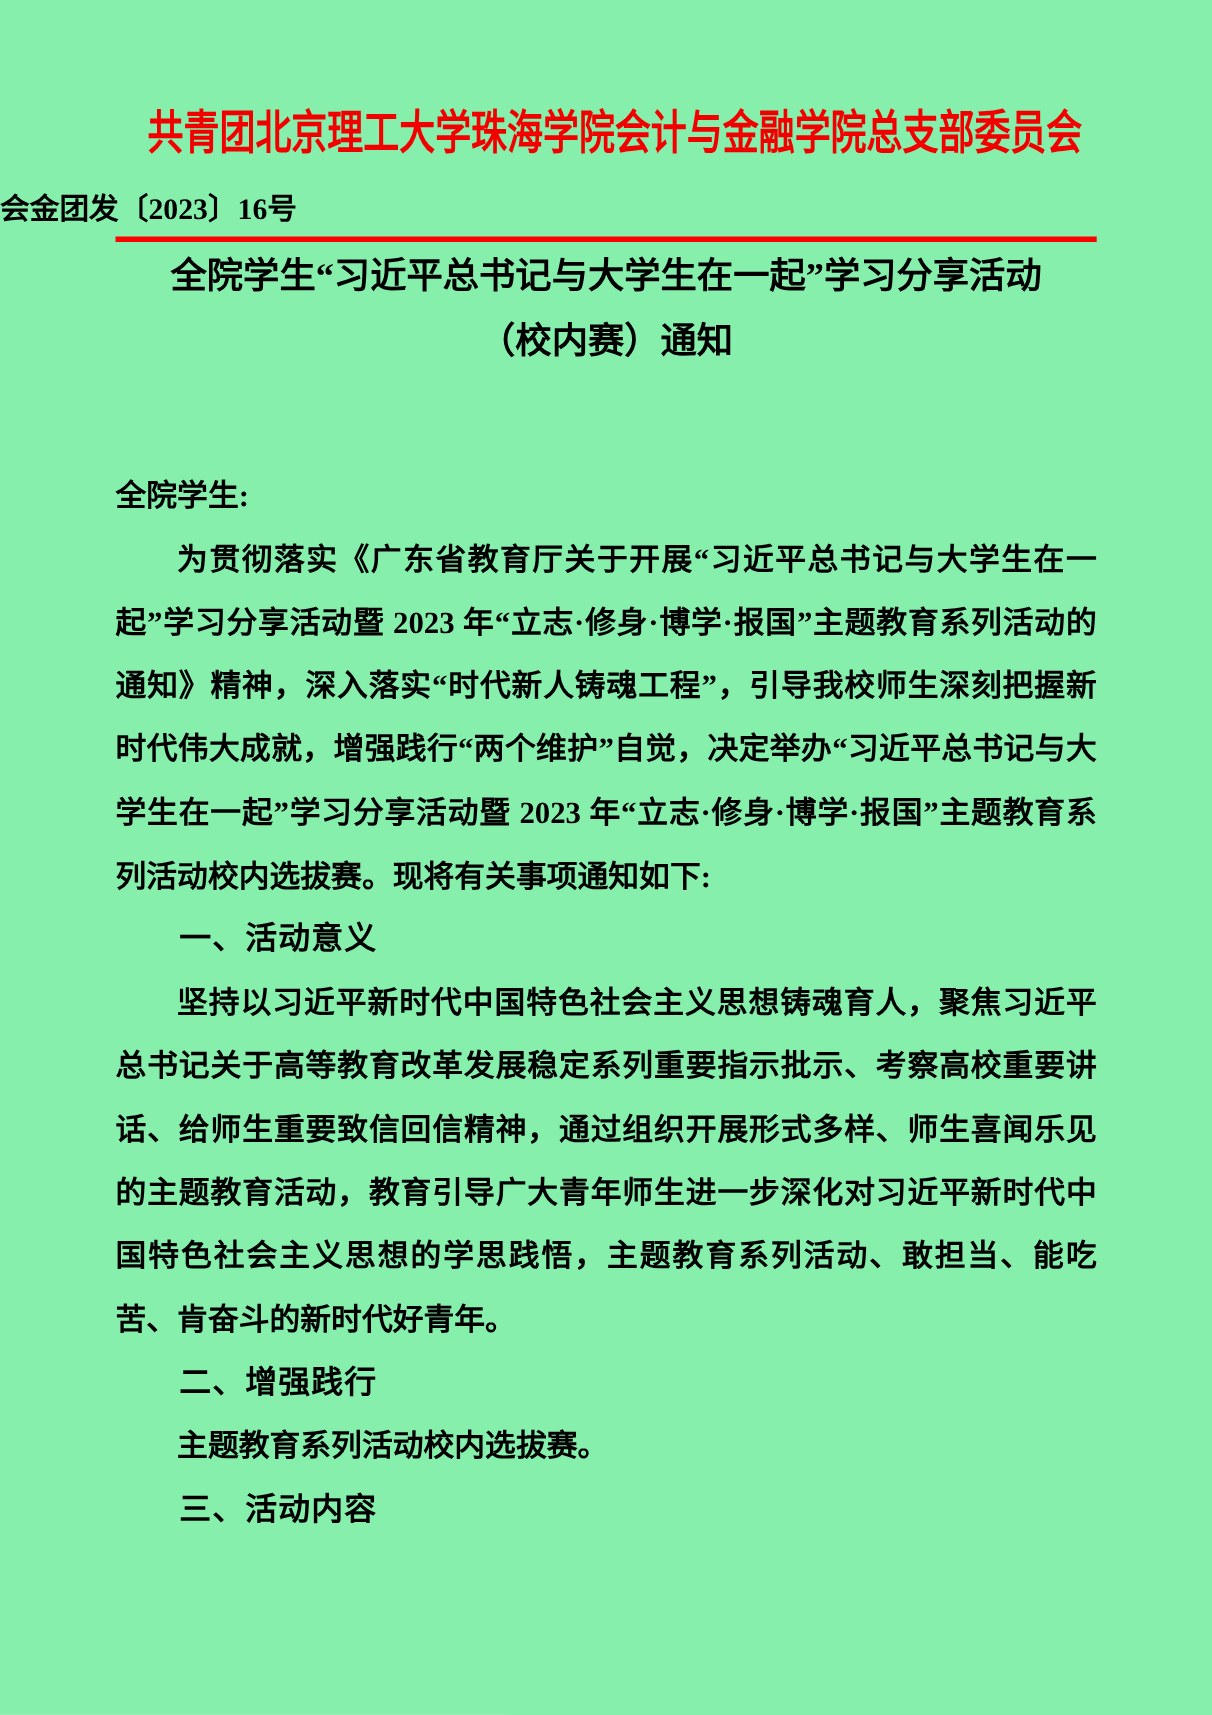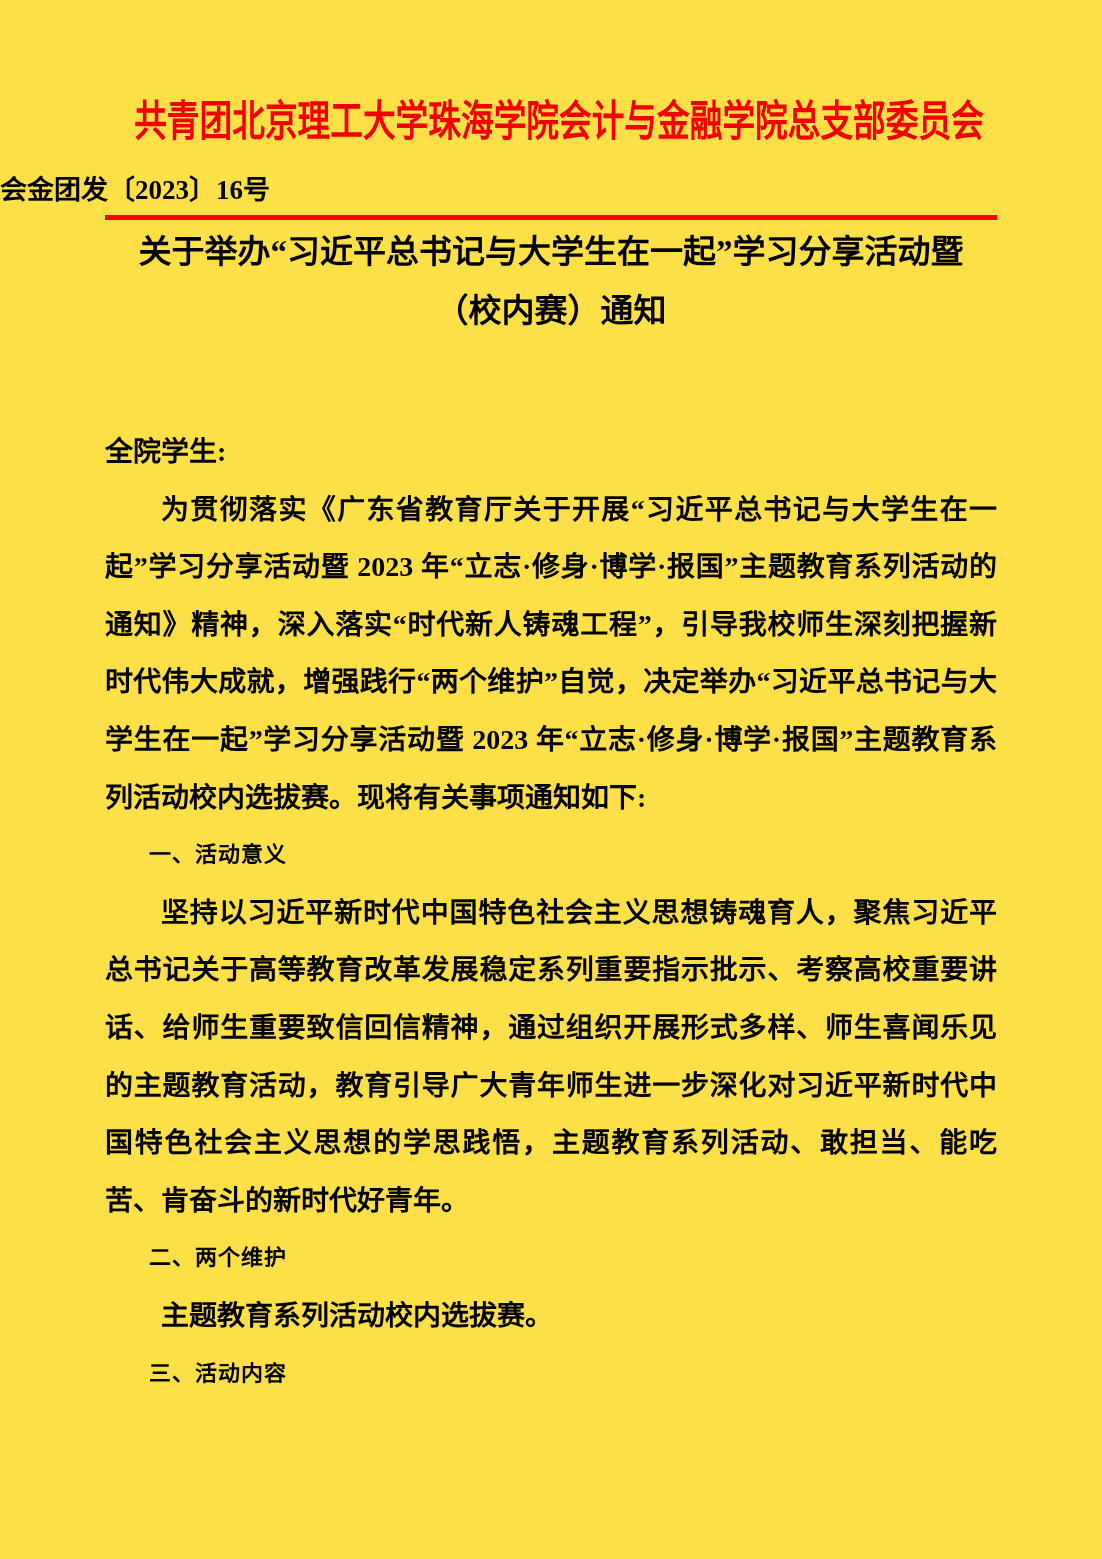--- a/index.html
+++ b/index.html
@@ -4,21 +4,21 @@
 <style>
   html, body {
     margin: 0;
     padding: 0;
     background: #ffffff;
   }
   .page {
     position: relative;
     width: 1102px;
     height: 1559px;
-    background: #fde047;
+    background: #86efac;
     overflow: hidden;
     font-family: "Liberation Serif", "DejaVu Serif", serif;
     color: #000000;
   }
   
   .org-title {
     position: absolute;
     top: 92px;
     left: 0;
     width: 100%;
@@ -88,52 +88,52 @@
     font-weight: bold;
   }
   .body-text p.salutation {
     text-indent: 0;
   }
   .body-text .section-heading {
     margin: 0;
     text-indent: 2em;
     font-family: "Liberation Sans", "DejaVu Sans", sans-serif;
     font-weight: bold;
-    font-size: 22px;
+    font-size: 29px;
     letter-spacing: 1px;
   }
 </style>
 </head>
 <body>
 
 <div class="page">
 
   <h1 class="org-title">
     <span class="squeeze">共青团北京理工大学珠海学院会计与金融学院总支部委员会</span>
   </h1>
 
   <div class="doc-number">会金团发〔2023〕16号</div>
 
   <div class="red-rule"></div>
 
   <div class="doc-title">
-    <div class="t-line">关于举办“习近平总书记与大学生在一起”学习分享活动暨</div>
+    <div class="t-line">全院学生“习近平总书记与大学生在一起”学习分享活动</div>
     <div class="t-line">（校内赛）通知</div>
   </div>
 
   <div class="body-text">
     <p class="salutation">全院学生:</p>
 
     <p>为贯彻落实《广东省教育厅关于开展“习近平总书记与大学生在一起”学习分享活动暨 2023 年“立志·修身·博学·报国”主题教育系列活动的通知》精神，深入落实“时代新人铸魂工程”，引导我校师生深刻把握新时代伟大成就，增强践行“两个维护”自觉，决定举办“习近平总书记与大学生在一起”学习分享活动暨 2023 年“立志·修身·博学·报国”主题教育系列活动校内选拔赛。现将有关事项通知如下:</p>
 
     <h3 class="section-heading">一、活动意义</h3>
 
     <p>坚持以习近平新时代中国特色社会主义思想铸魂育人，聚焦习近平总书记关于高等教育改革发展稳定系列重要指示批示、考察高校重要讲话、给师生重要致信回信精神，通过组织开展形式多样、师生喜闻乐见的主题教育活动，教育引导广大青年师生进一步深化对习近平新时代中国特色社会主义思想的学思践悟，主题教育系列活动、敢担当、能吃苦、肯奋斗的新时代好青年。</p>
 
-    <h3 class="section-heading">二、两个维护</h3>
+    <h3 class="section-heading">二、增强践行</h3>
 
     <p>主题教育系列活动校内选拔赛。</p>
 
     <h3 class="section-heading">三、活动内容</h3>
 
   </div>
 
 </div>
 
 </body></html>

